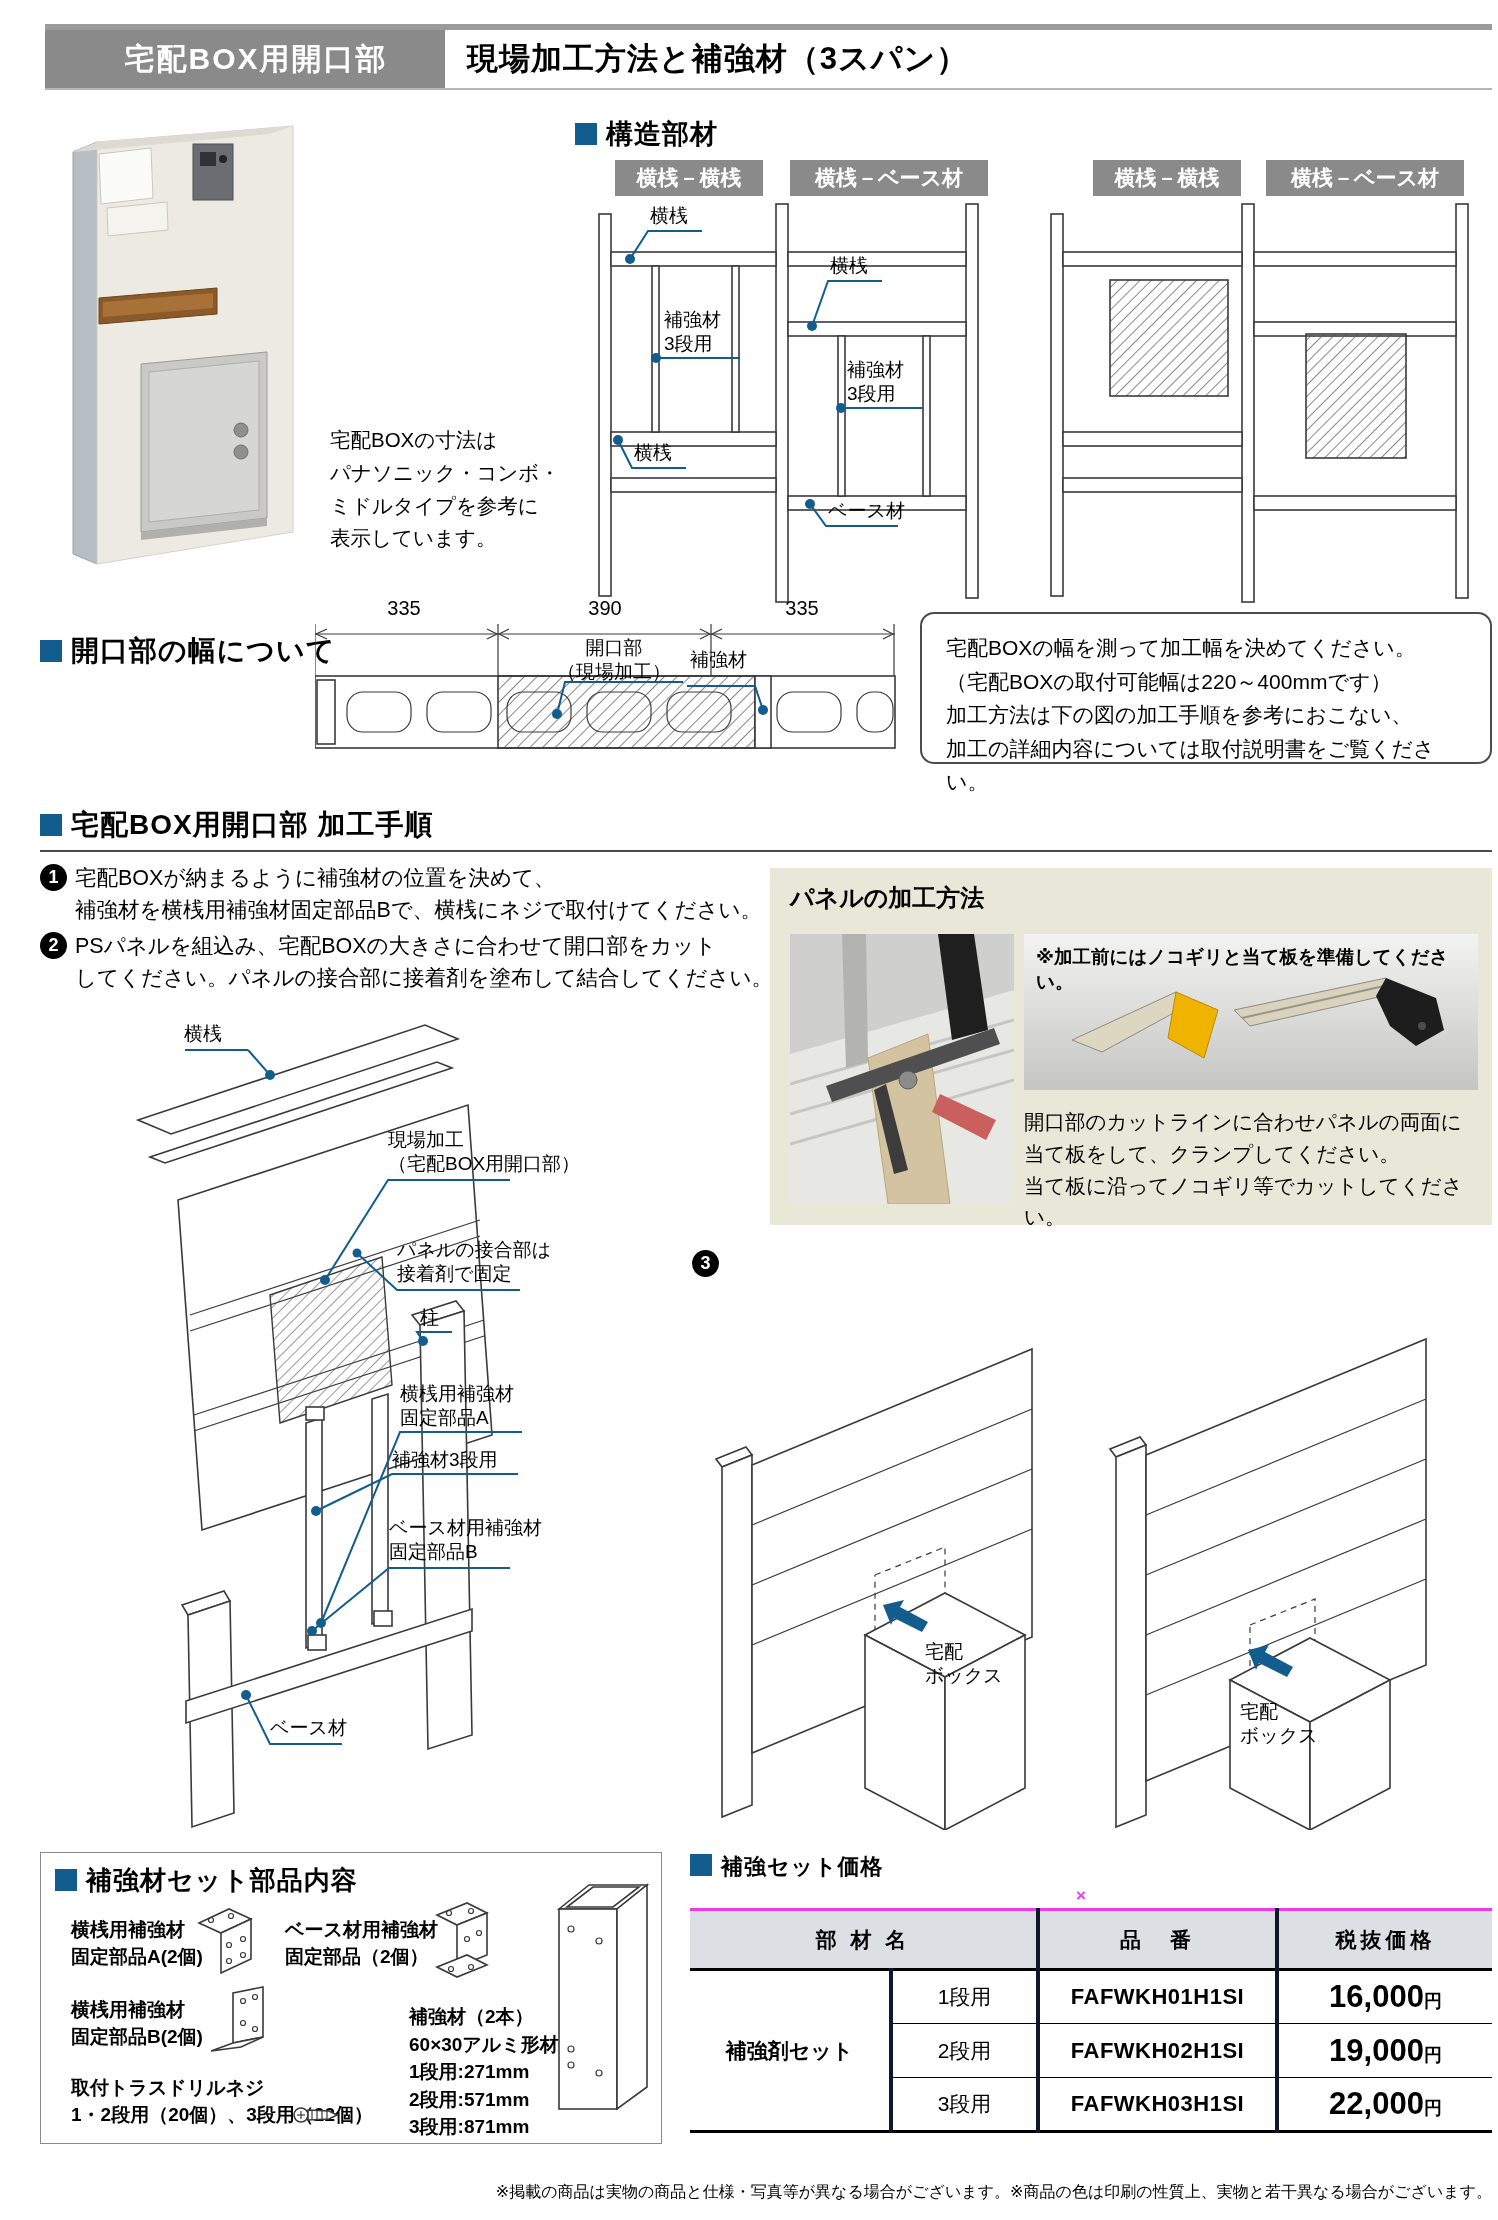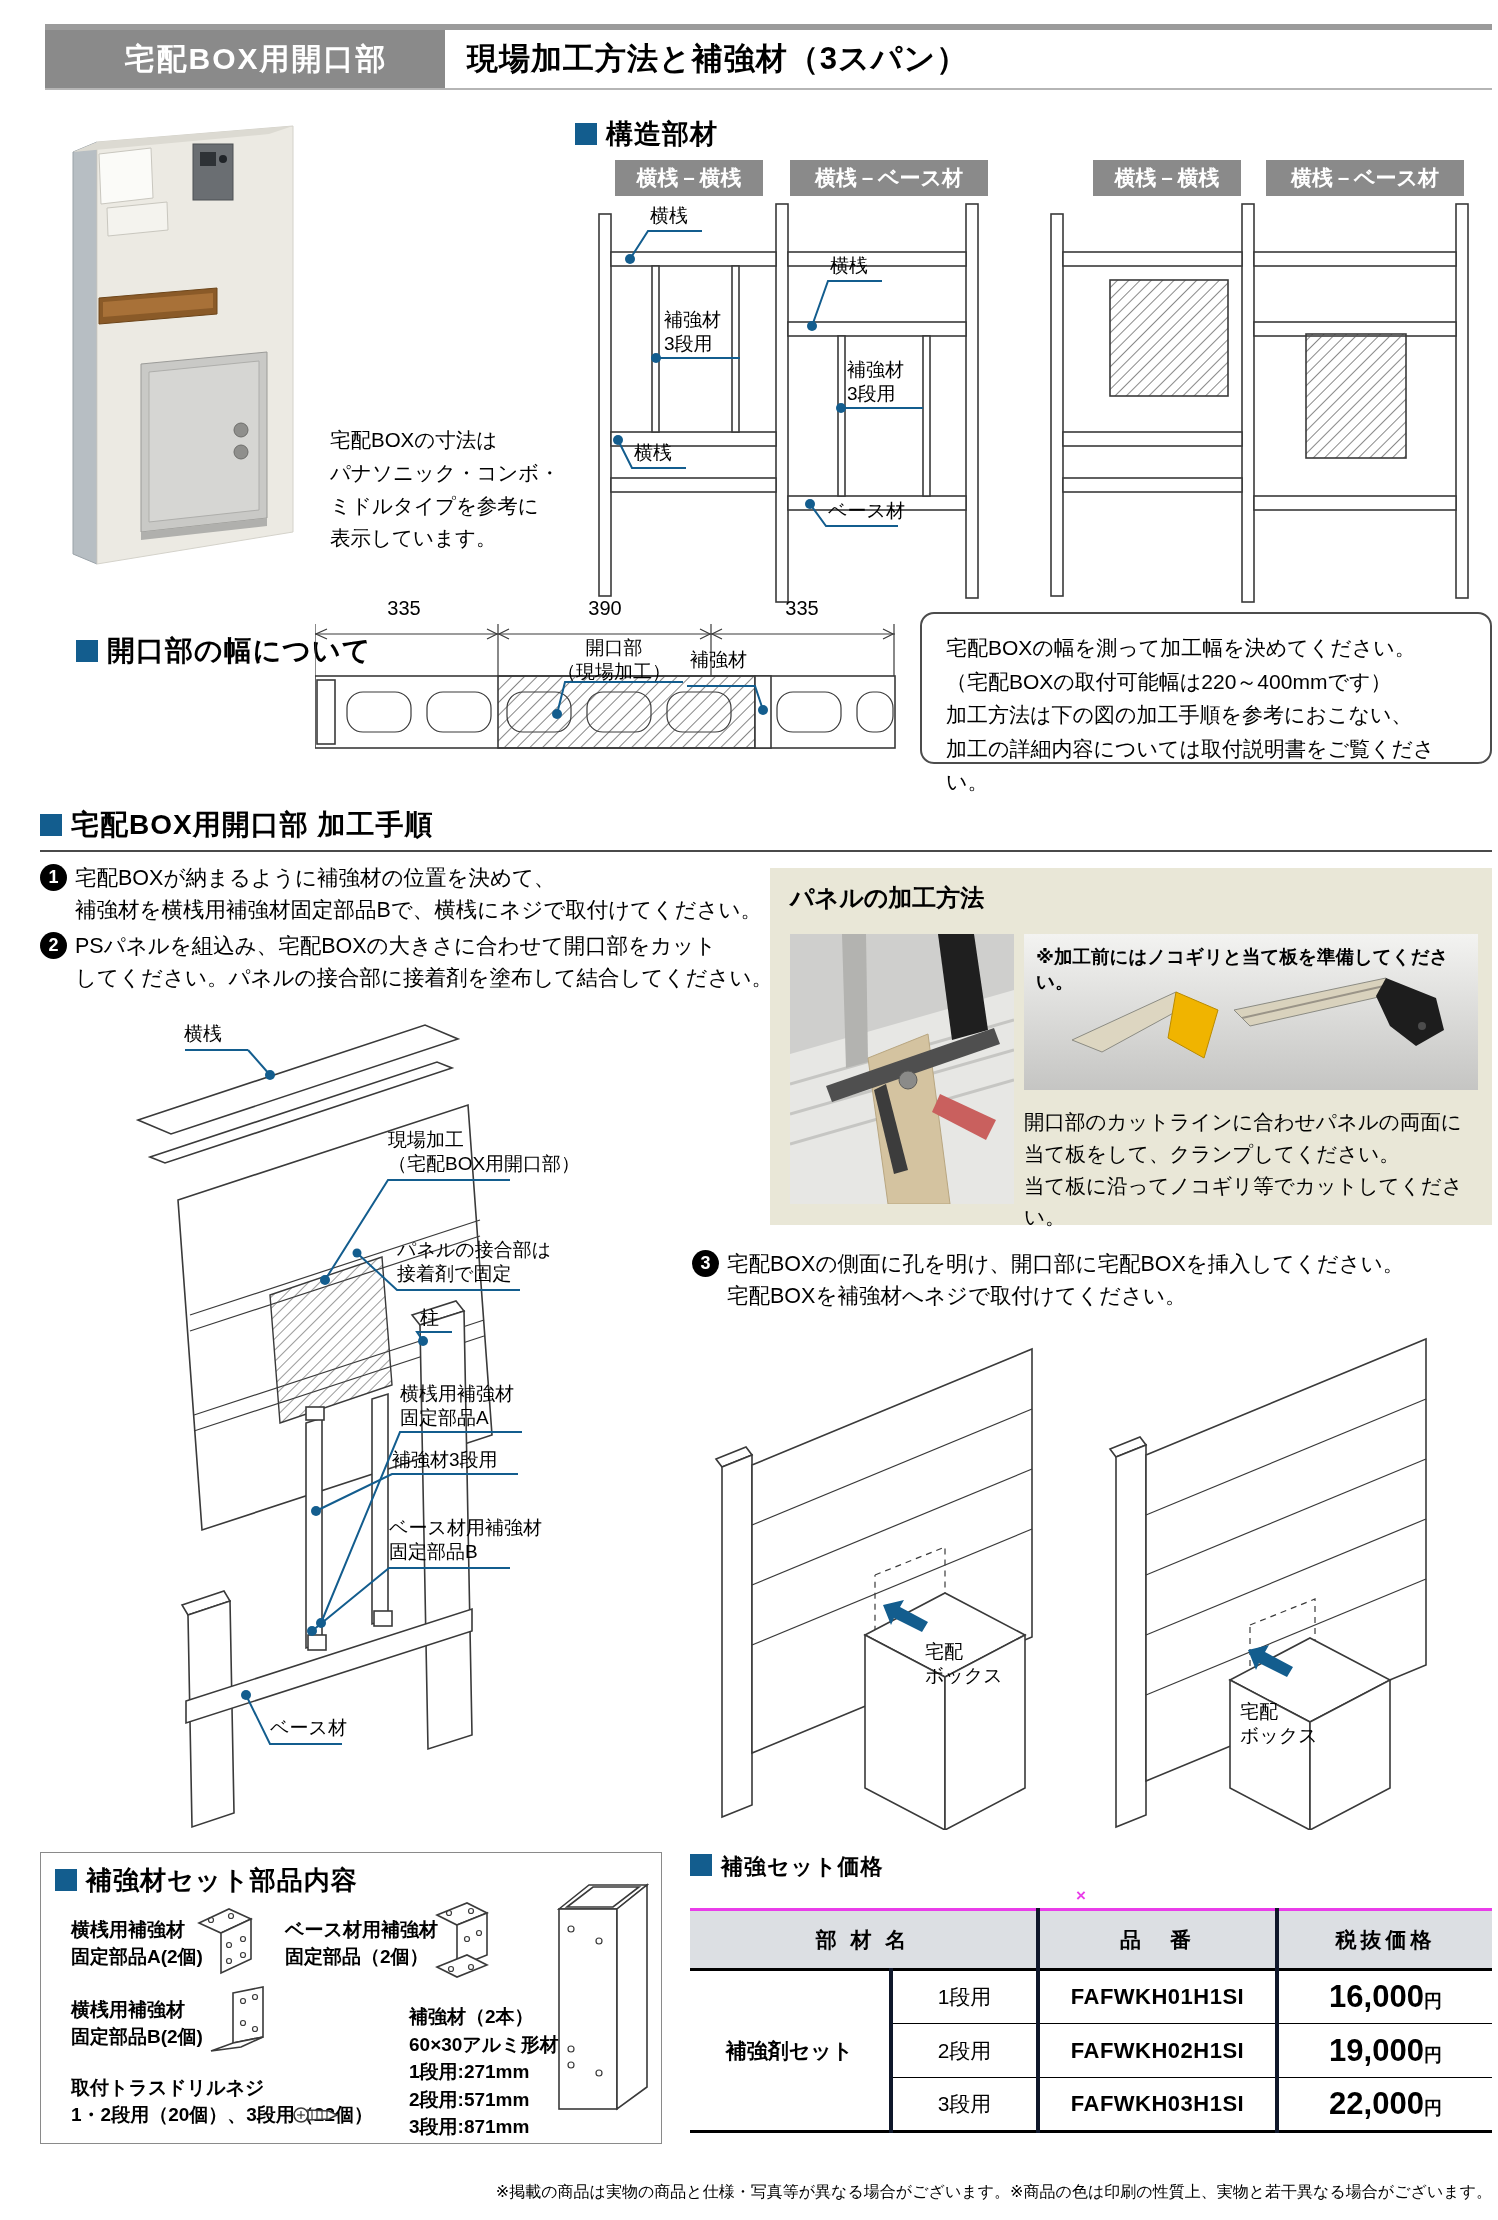--- a/index.html
+++ b/index.html
@@ -142,21 +142,21 @@
     <rect class="ln" x="13" y="52" width="179" height="14"></rect>
     <rect class="ln" x="13" y="232" width="179" height="14"></rect>
     <rect class="ln" x="13" y="278" width="179" height="14"></rect>
     <rect class="ln" x="204" y="52" width="202" height="14"></rect>
     <rect class="ln" x="204" y="122" width="202" height="14"></rect>
     <rect class="ln" x="204" y="296" width="202" height="14"></rect>
     <rect x="60" y="80" width="118" height="116" fill="url(#hb)" stroke="#3a3a3a" stroke-width="1.6"></rect>
     <rect x="256" y="134" width="100" height="124" fill="url(#hb)" stroke="#3a3a3a" stroke-width="1.6"></rect>
   </svg>
 
-  <div class="abs h1" style="left:40px;top:632px;margin-left:36px;">
+  <div class="abs h1" style="left:40px;top:632px;">
     <span class="sq"></span><span>開口部の幅について</span>
   </div>
 
   <div class="abs dimnum" style="left:369px;top:597px;">335</div>
   <div class="abs dimnum" style="left:570px;top:597px;">390</div>
   <div class="abs dimnum" style="left:767px;top:597px;">335</div>
 
   <svg class="abs" style="left:315px;top:618px;" width="600" height="150" viewBox="0 0 600 150">
     <defs>
       <pattern id="hc" width="9" height="9" patternTransform="rotate(45)" patternUnits="userSpaceOnUse">
@@ -310,22 +310,20 @@
         <circle cx="398" cy="92" r="4" fill="#4c4c4c"></circle>
       </svg>
     </div>
     <div class="abs pre" style="left:254px;top:238px;width:460px;font-size:20.5px;line-height:1.55;">開口部のカットラインに合わせパネルの両面に
 当て板をして、クランプしてください。
 当て板に沿ってノコギリ等でカットしてください。</div>
   </div>
 
   <div class="abs step" style="left:692px;top:1248px;width:800px;">
     <span class="stepnum">3</span>
-    <div class="steptext pre">宅配BOXの側面に孔を明け、開口部に宅配BOXを挿入してください。
-宅配BOXを補強材へネジで取付けてください。</div>
   </div>
 
   <svg class="abs" style="left:700px;top:1335px;" width="400" height="495" viewBox="0 0 400 495">
     <polygon class="ln" points="16,124 46,112 52,120 22,132"></polygon>
     <polygon class="ln" points="22,132 52,120 52,470 22,482"></polygon>
     <polygon class="ln" points="52,130 332,14 332,302 52,418"></polygon>
     <line class="thin" x1="52" y1="190" x2="332" y2="74"></line>
     <line class="thin" x1="52" y1="250" x2="332" y2="134"></line>
     <line class="thin" x1="52" y1="310" x2="332" y2="194"></line>
     <polyline class="thin" stroke-dasharray="6,5" points="175,240 245,212 245,330 175,358 175,240"></polyline>

